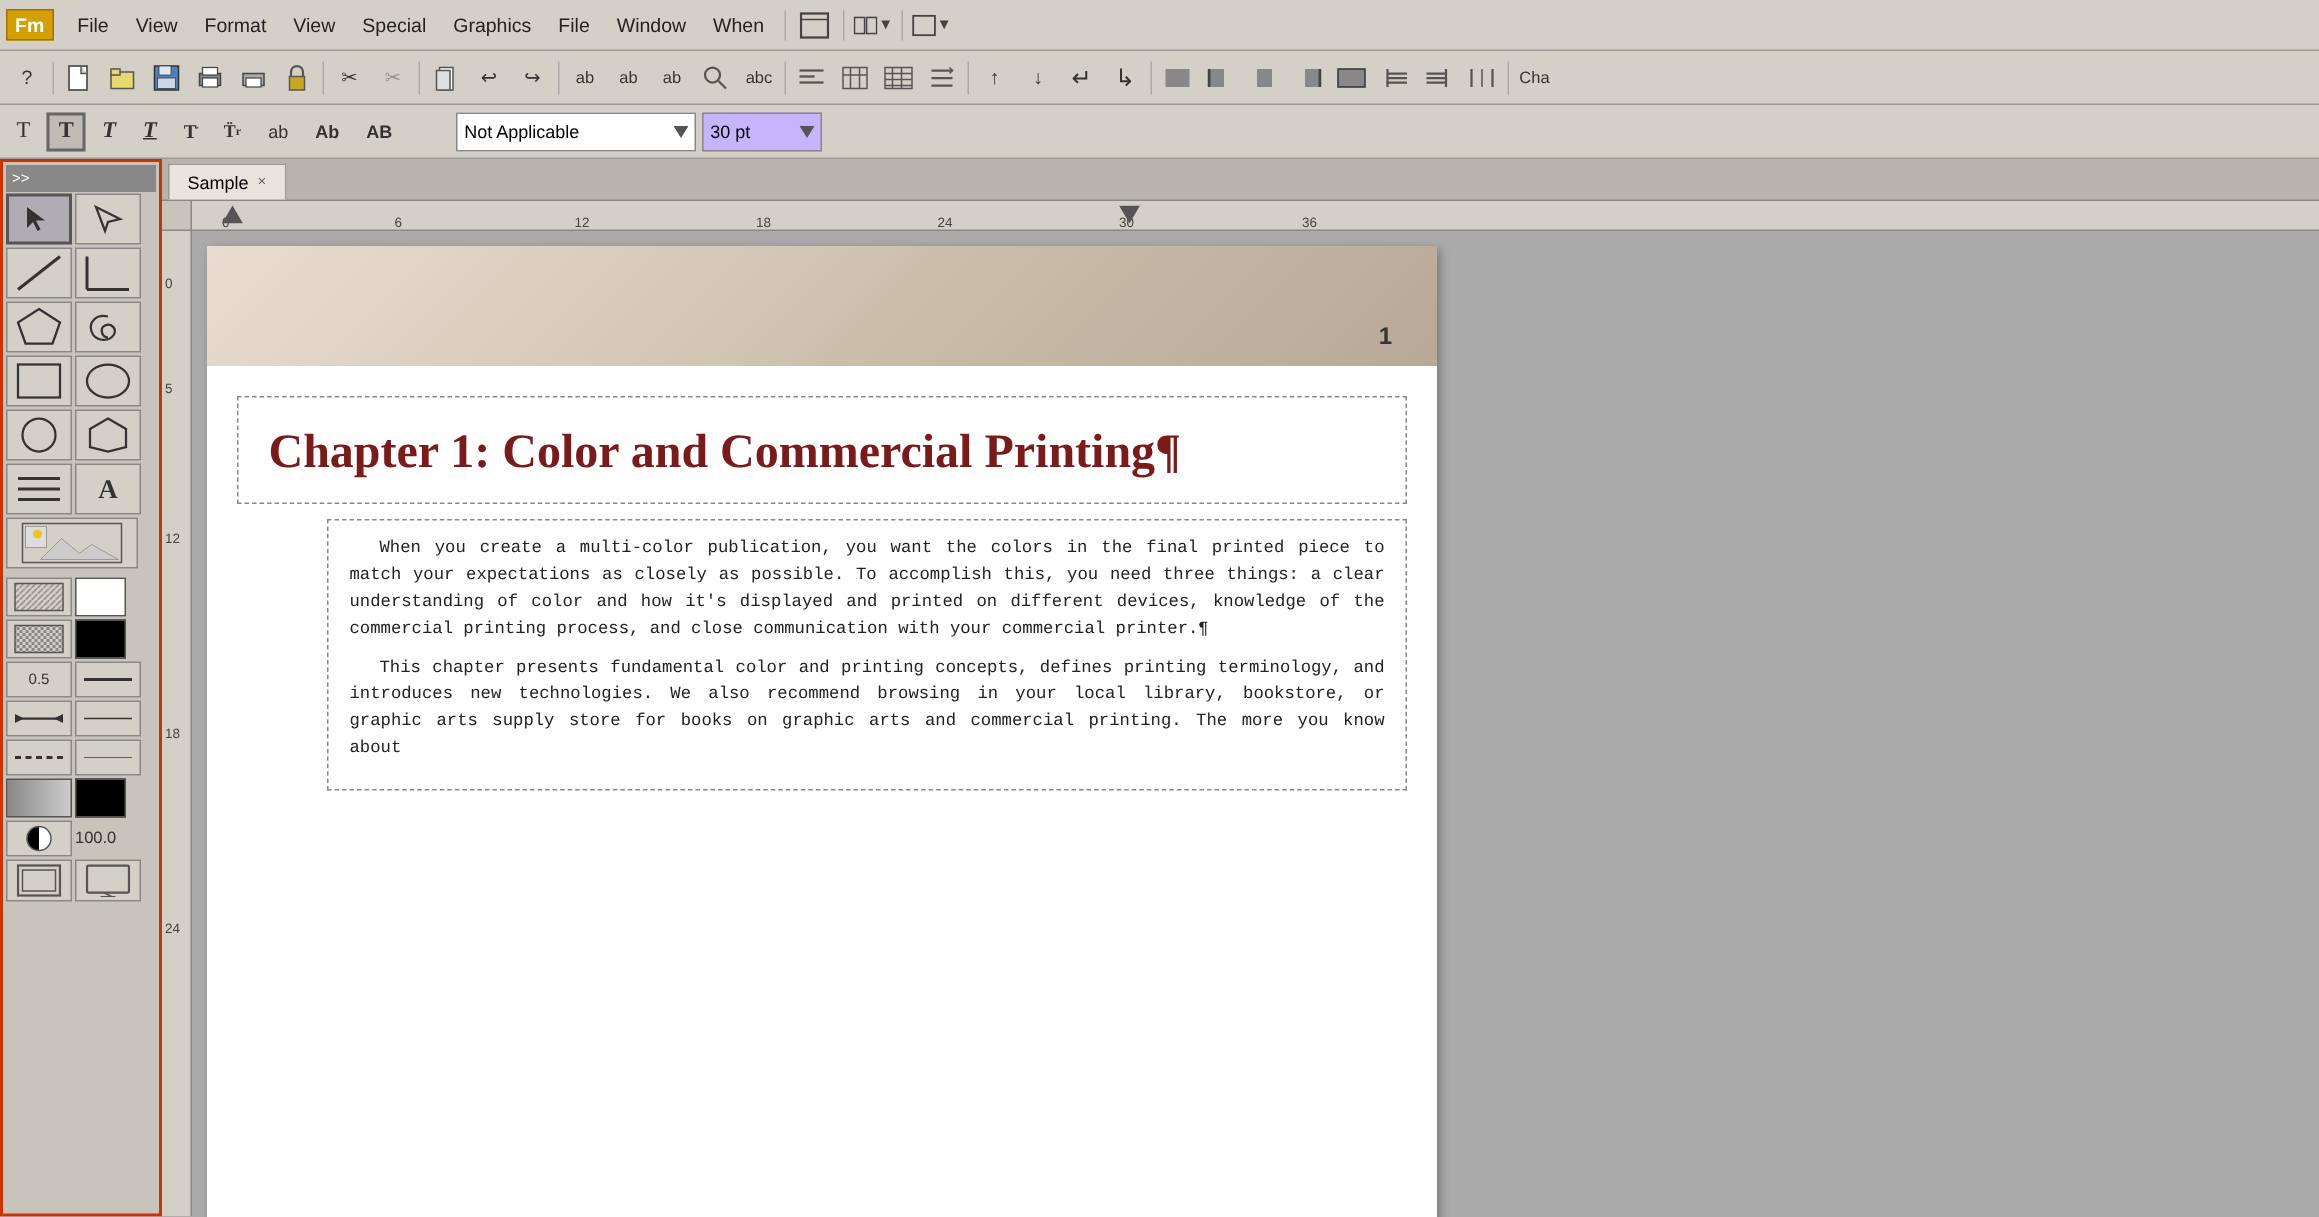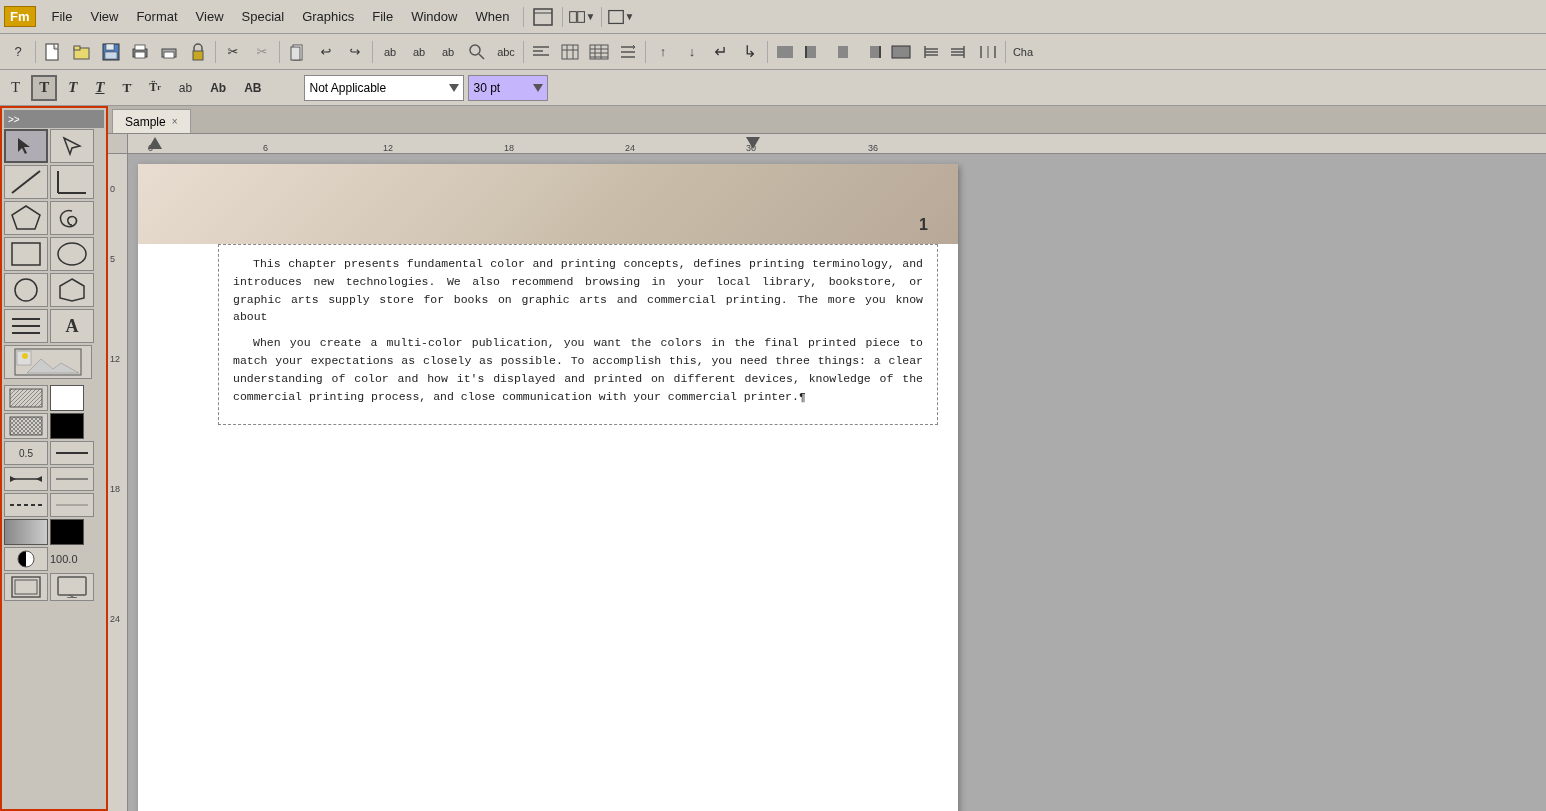--- a/index.html
+++ b/index.html
@@ -655,25 +655,28 @@
       </div>
 
       <div id="page-canvas">
         <div id="page-wrapper">
           <div id="page-doc">
 
             <div id="page-header-img">
               <div style="position:absolute; bottom:10px; right:30px; font-size:16px; color:#333; font-weight:bold">1</div>
             </div>
 
+            <div id="chapter-frame">
+              <div id="chapter-title">Chapter 1: Color and Commercial Printing¶</div>
+            </div>
 
             <div id="body-frame">
               <div class="body-text">
+                <p>When you create a multi-color publication, you want the colors in the final printed piece to match your expectations as closely as possible. To accomplish this, you need three things: a clear understanding of color and how it's displayed and printed on different devices, knowledge of the commercial printing process, and close communication with your commercial printer.¶</p>
                 <p>This chapter presents fundamental color and printing concepts, defines printing terminology, and introduces new technologies. We also recommend browsing in your local library, bookstore, or graphic arts supply store for books on graphic arts and commercial printing. The more you know about</p>
-                <p>When you create a multi-color publication, you want the colors in the final printed piece to match your expectations as closely as possible. To accomplish this, you need three things: a clear understanding of color and how it's displayed and printed on different devices, knowledge of the commercial printing process, and close communication with your commercial printer.¶</p>
               </div>
             </div>
           </div>
           <div id="page-right-area"></div>
         </div>
       </div>
     </div>
   </div>
 </div>
 

